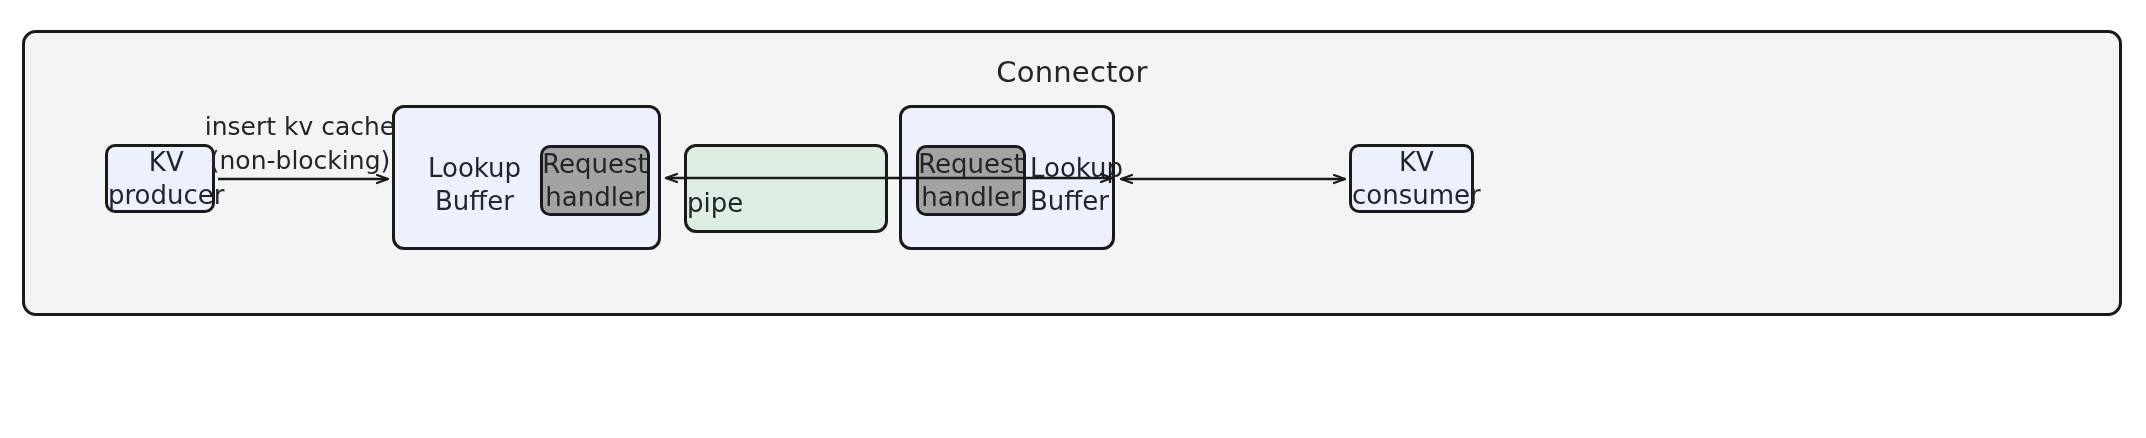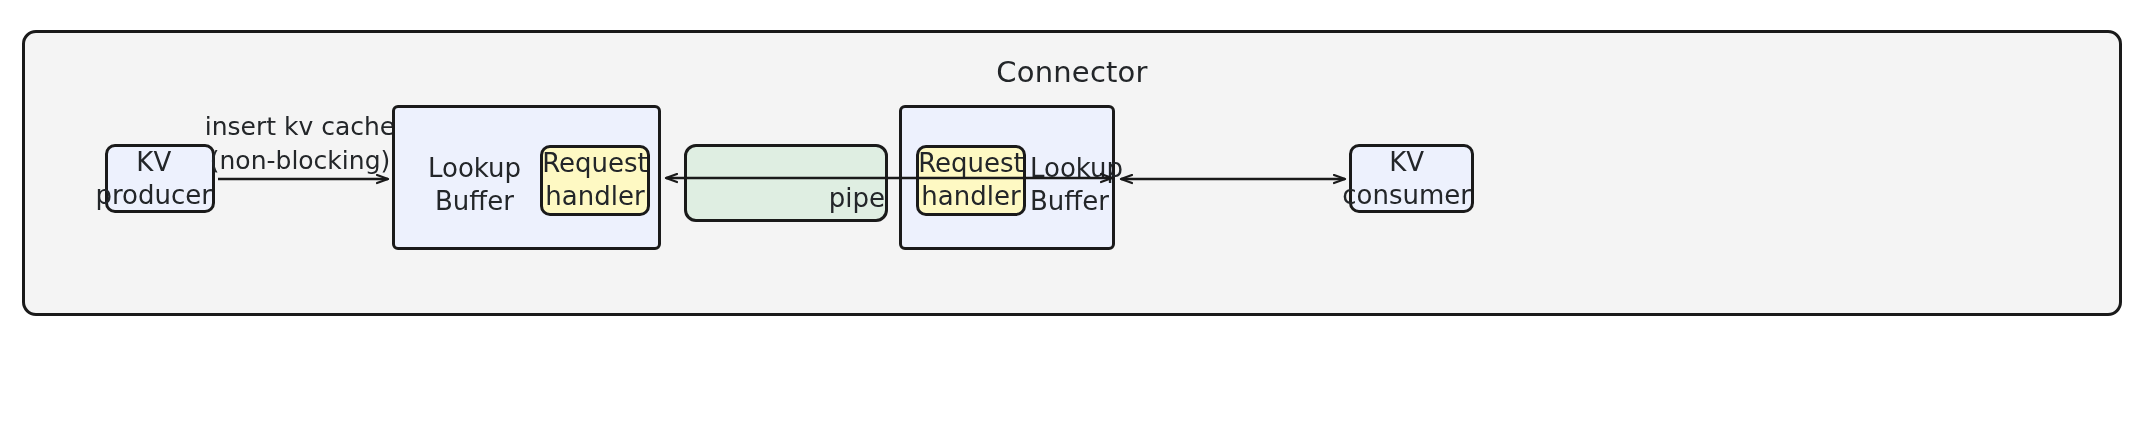--- a/index.html
+++ b/index.html
@@ -47,21 +47,21 @@
 
   
   .node {
     position: absolute;
     box-sizing: border-box;
     background: #edf1fd;
     border: 3px solid #1a1a1a;
     border-radius: 10px;
     display: flex;
     align-items: center;
-    justify-content: flex-end;
+    justify-content: flex-start;
     text-align: center;
     font-size: 26px;
     line-height: 33px;
     color: #232629;
   }
   .node.green {
     background: #dfeee2;
     border: 3px solid #1a1a1a;
     border-radius: 12px;
   }
@@ -69,38 +69,38 @@
     display: block;
     white-space: pre-line;
   }
 
   
   .buffer-group {
     position: absolute;
     box-sizing: border-box;
     background: #edf1fd;
     border: 3px solid #1a1a1a;
-    border-radius: 6px;
+    border-radius: 12px;
   }
   .buffer-text {
     position: absolute;
     font-size: 26px;
     line-height: 33px;
     color: #232629;
     text-align: center;
     white-space: pre-line;
   }
   .inner-node {
     position: absolute;
     box-sizing: border-box;
-    background: #fef9c3;
+    background: #a3a3a3;
     border: 3px solid #1a1a1a;
     border-radius: 10px;
     display: flex;
-    align-items: flex-end;
+    align-items: center;
     justify-content: center;
     text-align: center;
     font-size: 26px;
     line-height: 33px;
     color: #232629;
     white-space: pre-line;
   }
 
   
   .edge-label {
@@ -150,21 +150,21 @@
 
   <div class="buffer-group" style="left:392px; top:105px; width:269px; height:145px;">
     <div class="buffer-text" style="left:22px; top:44px; width:115px;">Lookup
 Buffer</div>
     <div class="inner-node" style="left:145px; top:37px; width:110px; height:71px;">
       <span>Request
 handler</span>
     </div>
   </div>
 
-  <div class="node green" style="left:684px; top:144px; width:204px; height:78px;">
+  <div class="node green" style="left:684px; top:144px; width:204px; height:89px;">
     <span class="node-label" style="margin-top:30px;">pipe</span>
   </div>
 
   <div class="buffer-group" style="left:899px; top:105px; width:216px; height:145px;">
     <div class="inner-node" style="left:14px; top:37px; width:110px; height:71px;">
       <span>Request
 handler</span>
     </div>
     <div class="buffer-text" style="left:128px; top:44px; width:78px;">Lookup
 Buffer</div>

